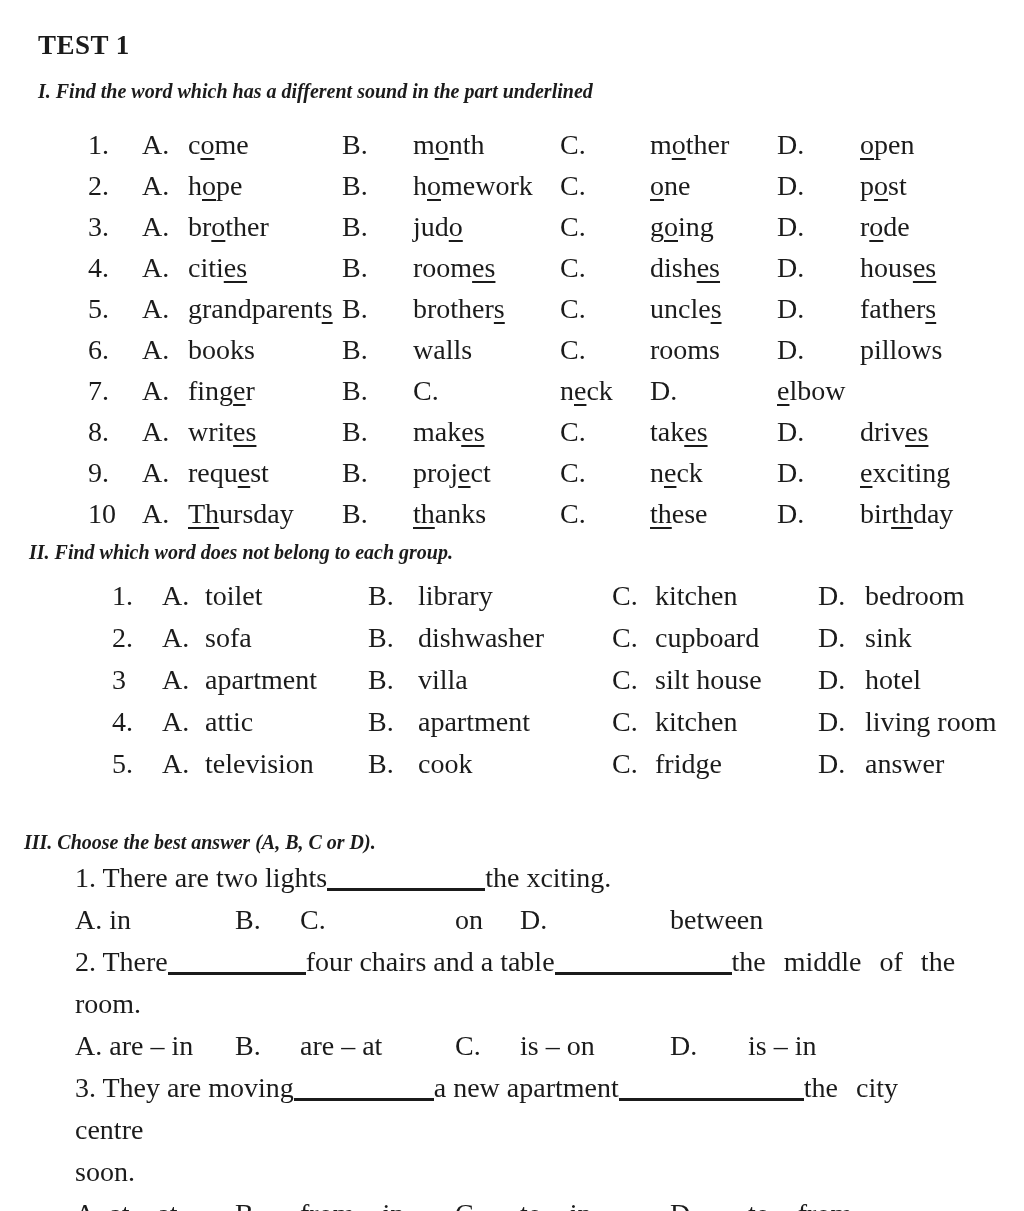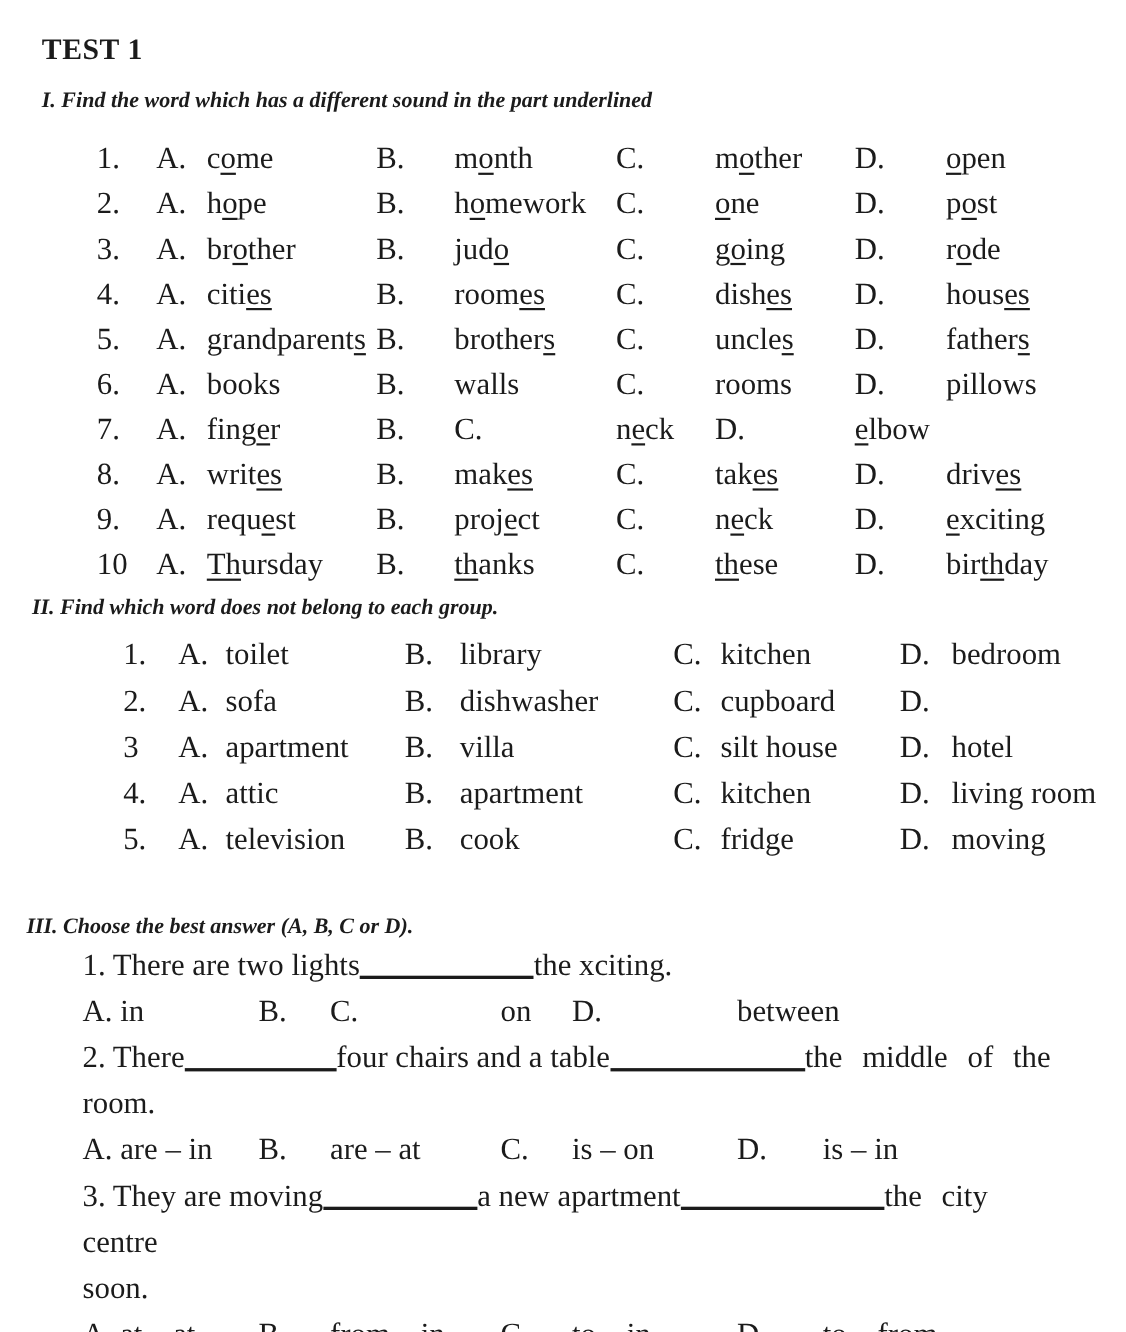--- a/index.html
+++ b/index.html
@@ -170,20 +170,21 @@
     </div>
     <div class="r">
       <span>2.</span>
       <span>A.</span>
       <span>sofa</span>
       <span>B.</span>
       <span>dishwasher</span>
       <span>C.</span>
       <span>cupboard</span>
       <span>D.</span>
+      <span>sink</span>
     </div>
     <div class="r">
       <span>3</span>
       <span>A.</span>
       <span>apartment</span>
       <span>B.</span>
       <span>villa</span>
       <span>C.</span>
       <span>silt house</span>
       <span>D.</span>
@@ -202,21 +203,21 @@
     </div>
     <div class="r">
       <span>5.</span>
       <span>A.</span>
       <span>television</span>
       <span>B.</span>
       <span>cook</span>
       <span>C.</span>
       <span>fridge</span>
       <span>D.</span>
-      <span>moving</span>
+      <span>answer</span>
     </div>
   </div>
 
   <div class="shead h3">III. Choose the best answer (A, B, C or D).</div>
 
   <div class="s3">
     <p class="line q1line"><span>1. There are two lights</span><span class="blank b158"></span><span>the xciting.</span></p>
     <div class="opts">
       <span>A. in</span>
       <span>B.</span>

